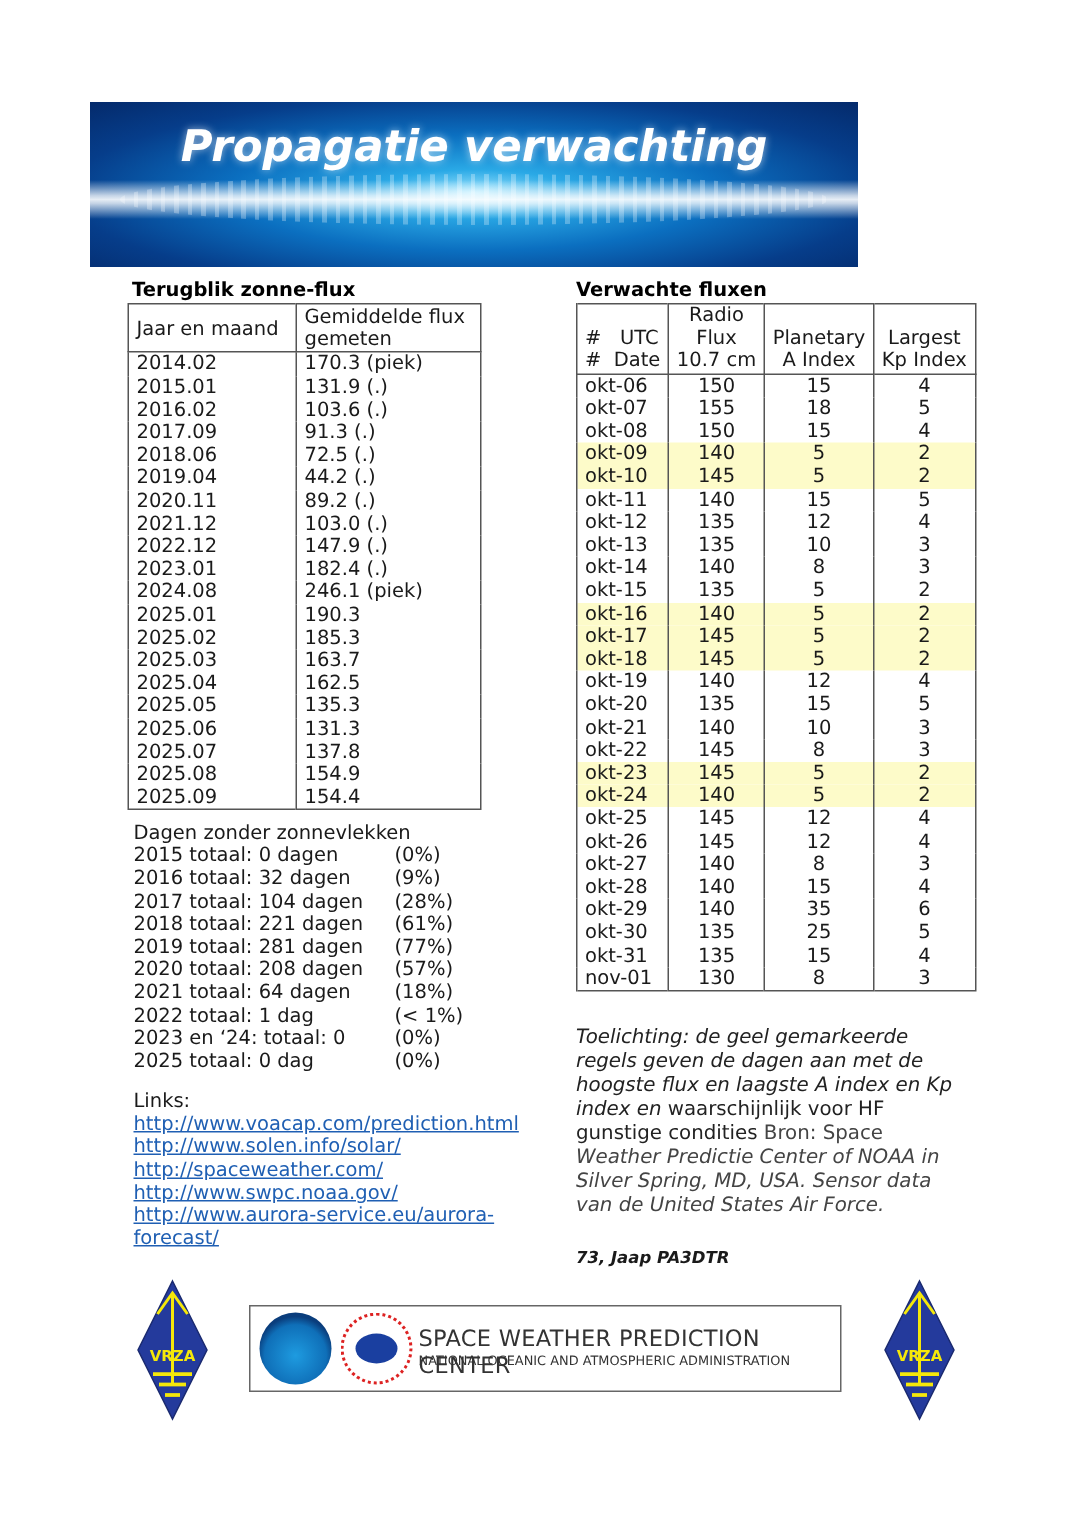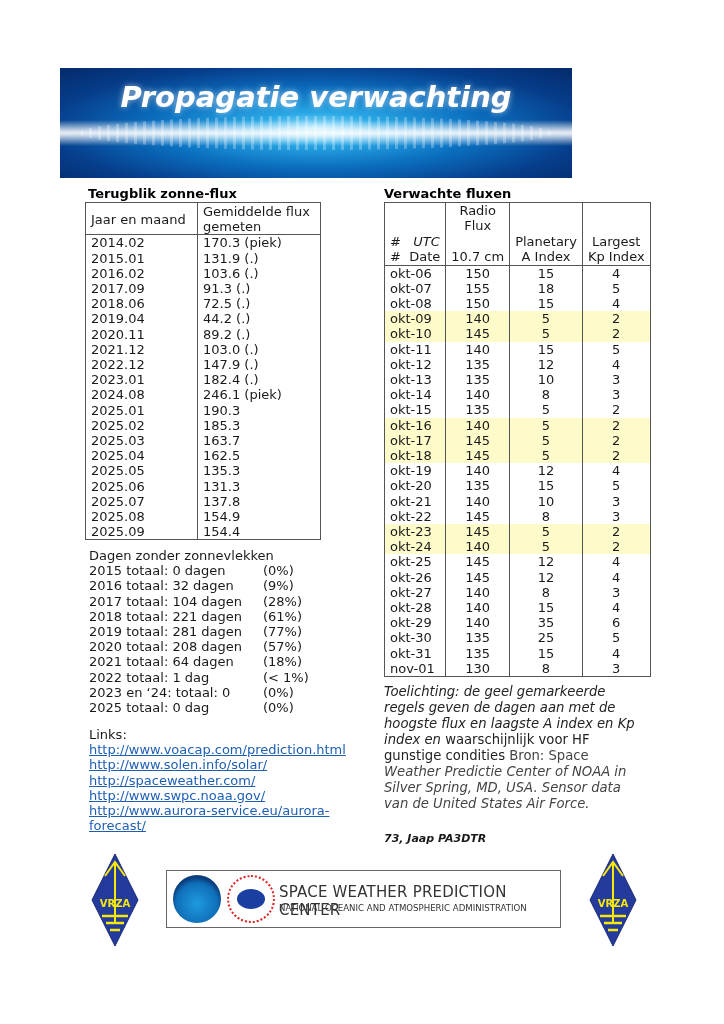--- a/index.html
+++ b/index.html
@@ -213,27 +213,27 @@
       <a href="#">http://www.aurora-service.eu/aurora-forecast/</a>
     </div>
 </div>
 
 <div class="h2" style="left:384px; top:186px;">Verwachte fluxen</div>
 <table class="t2">
   <thead>
     <tr id="forecast-head">
         <th>
           <div style="min-height: 15.2px; white-space: pre;"></div>
-          <div style="min-height: 15.2px; white-space: pre; font-style: italic;">#   UTC</div>
+          <div style="min-height: 15.2px; white-space: pre;">#   UTC</div>
           <div style="min-height: 15.2px; white-space: pre;">#  Date</div>
         </th>
         <th>
           <div style="min-height: 15.2px; white-space: pre;">Radio</div>
           <div style="min-height: 15.2px; white-space: pre;">Flux</div>
-          <div style="min-height: 15.2px; white-space: pre; margin-top: 16px;">10.7 cm</div>
+          <div style="min-height: 15.2px; white-space: pre;">10.7 cm</div>
         </th>
         <th>
           <div style="min-height: 15.2px; white-space: pre;"></div>
           <div style="min-height: 15.2px; white-space: pre;">Planetary</div>
           <div style="min-height: 15.2px; white-space: pre;">A Index</div>
         </th>
         <th>
           <div style="min-height: 15.2px; white-space: pre;"></div>
           <div style="min-height: 15.2px; white-space: pre;">Largest</div>
           <div style="min-height: 15.2px; white-space: pre;">Kp Index</div>

